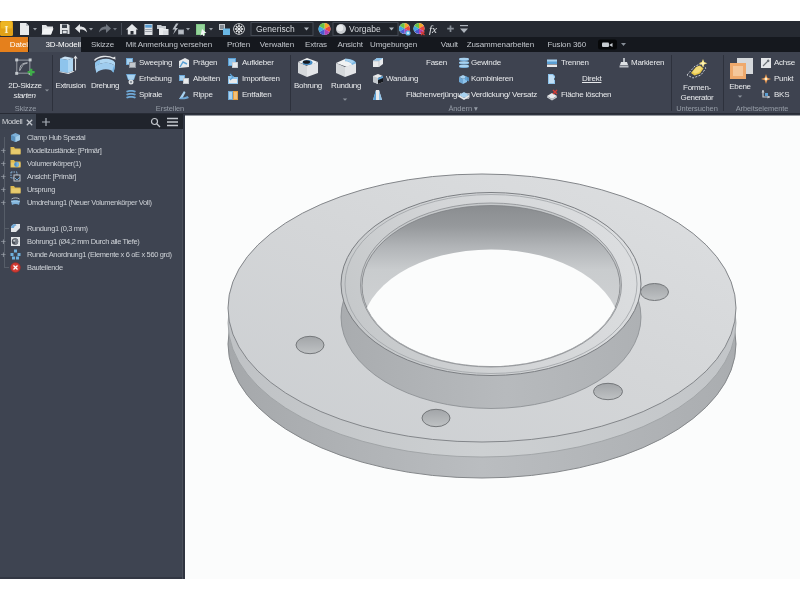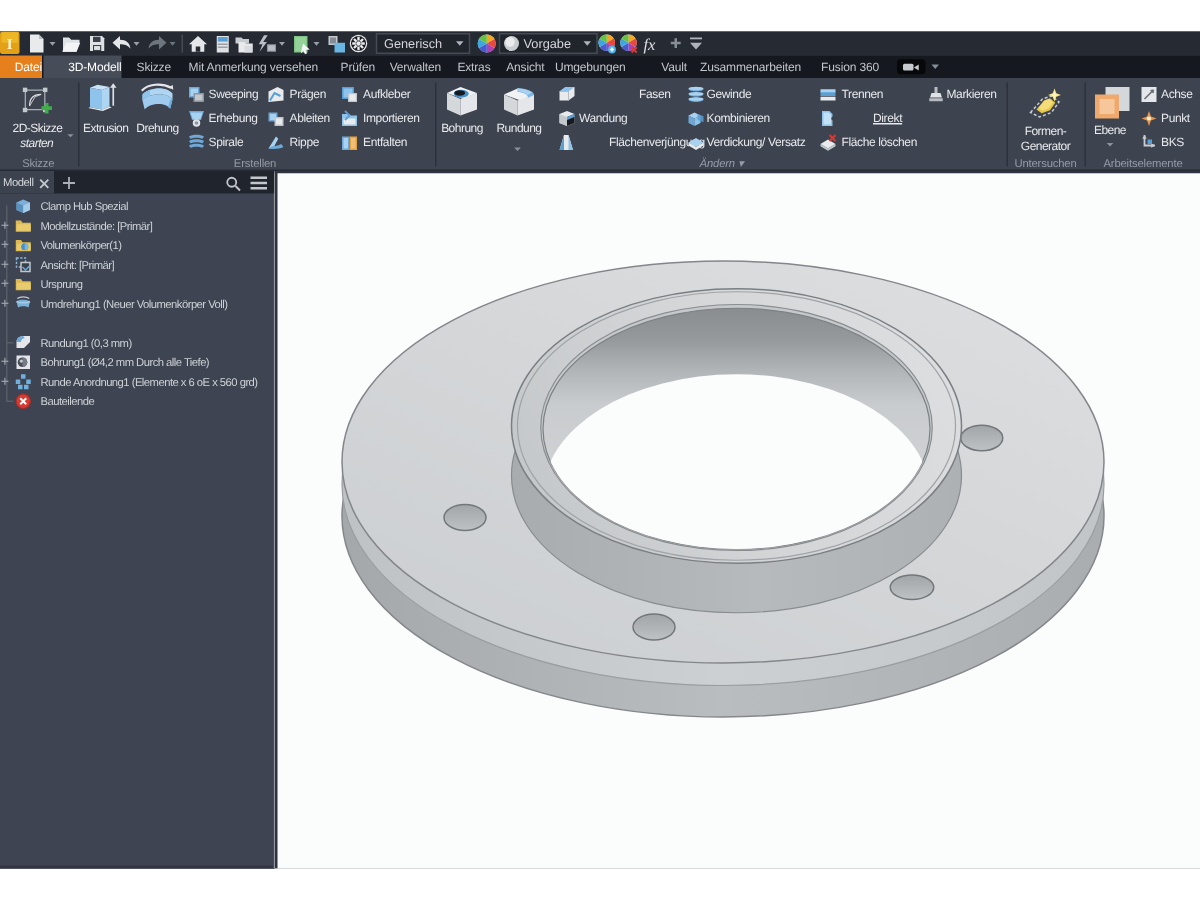--- a/index.html
+++ b/index.html
@@ -170,21 +170,21 @@
   </div>
   <div id="ribbon">
 
     <div class="gsep" style="left:52px;"></div>
     <div class="gsep" style="left:290px;"></div>
     <div class="gsep" style="left:671px;"></div>
     <div class="gsep" style="left:723px;"></div>
 
     <div class="glabel" style="left:0;width:51px;">Skizze</div>
     <div class="glabel" style="left:130px;width:80px;">Erstellen</div>
-    <div class="glabel" style="left:441px;width:80px;font-style:italic;">Ändern&nbsp;▾</div>
+    <div class="glabel" style="left:423px;width:80px;">Ändern&nbsp;▾</div>
     <div class="glabel" style="left:657px;width:80px;">Untersuchen</div>
     <div class="glabel" style="left:724px;width:76px;">Arbeitselemente</div>
 
     <svg class="abs" style="left:14px;top:4px;" width="22" height="22" viewBox="0 0 27 24">
       <g stroke="#b9bec4" stroke-width="0.9" fill="none">
         <rect x="3.5" y="3.5" width="16" height="16"></rect>
         <path d="M7 16.5 c0,-6.5 3,-9.5 9.5,-9.5" stroke="#dfe2e5"></path>
         <path d="M7 16.5 l4.5-7.5 5-2" stroke="#c9cdd2" stroke-width="0.8"></path>
       </g>
       <g fill="#c3c8cd">

